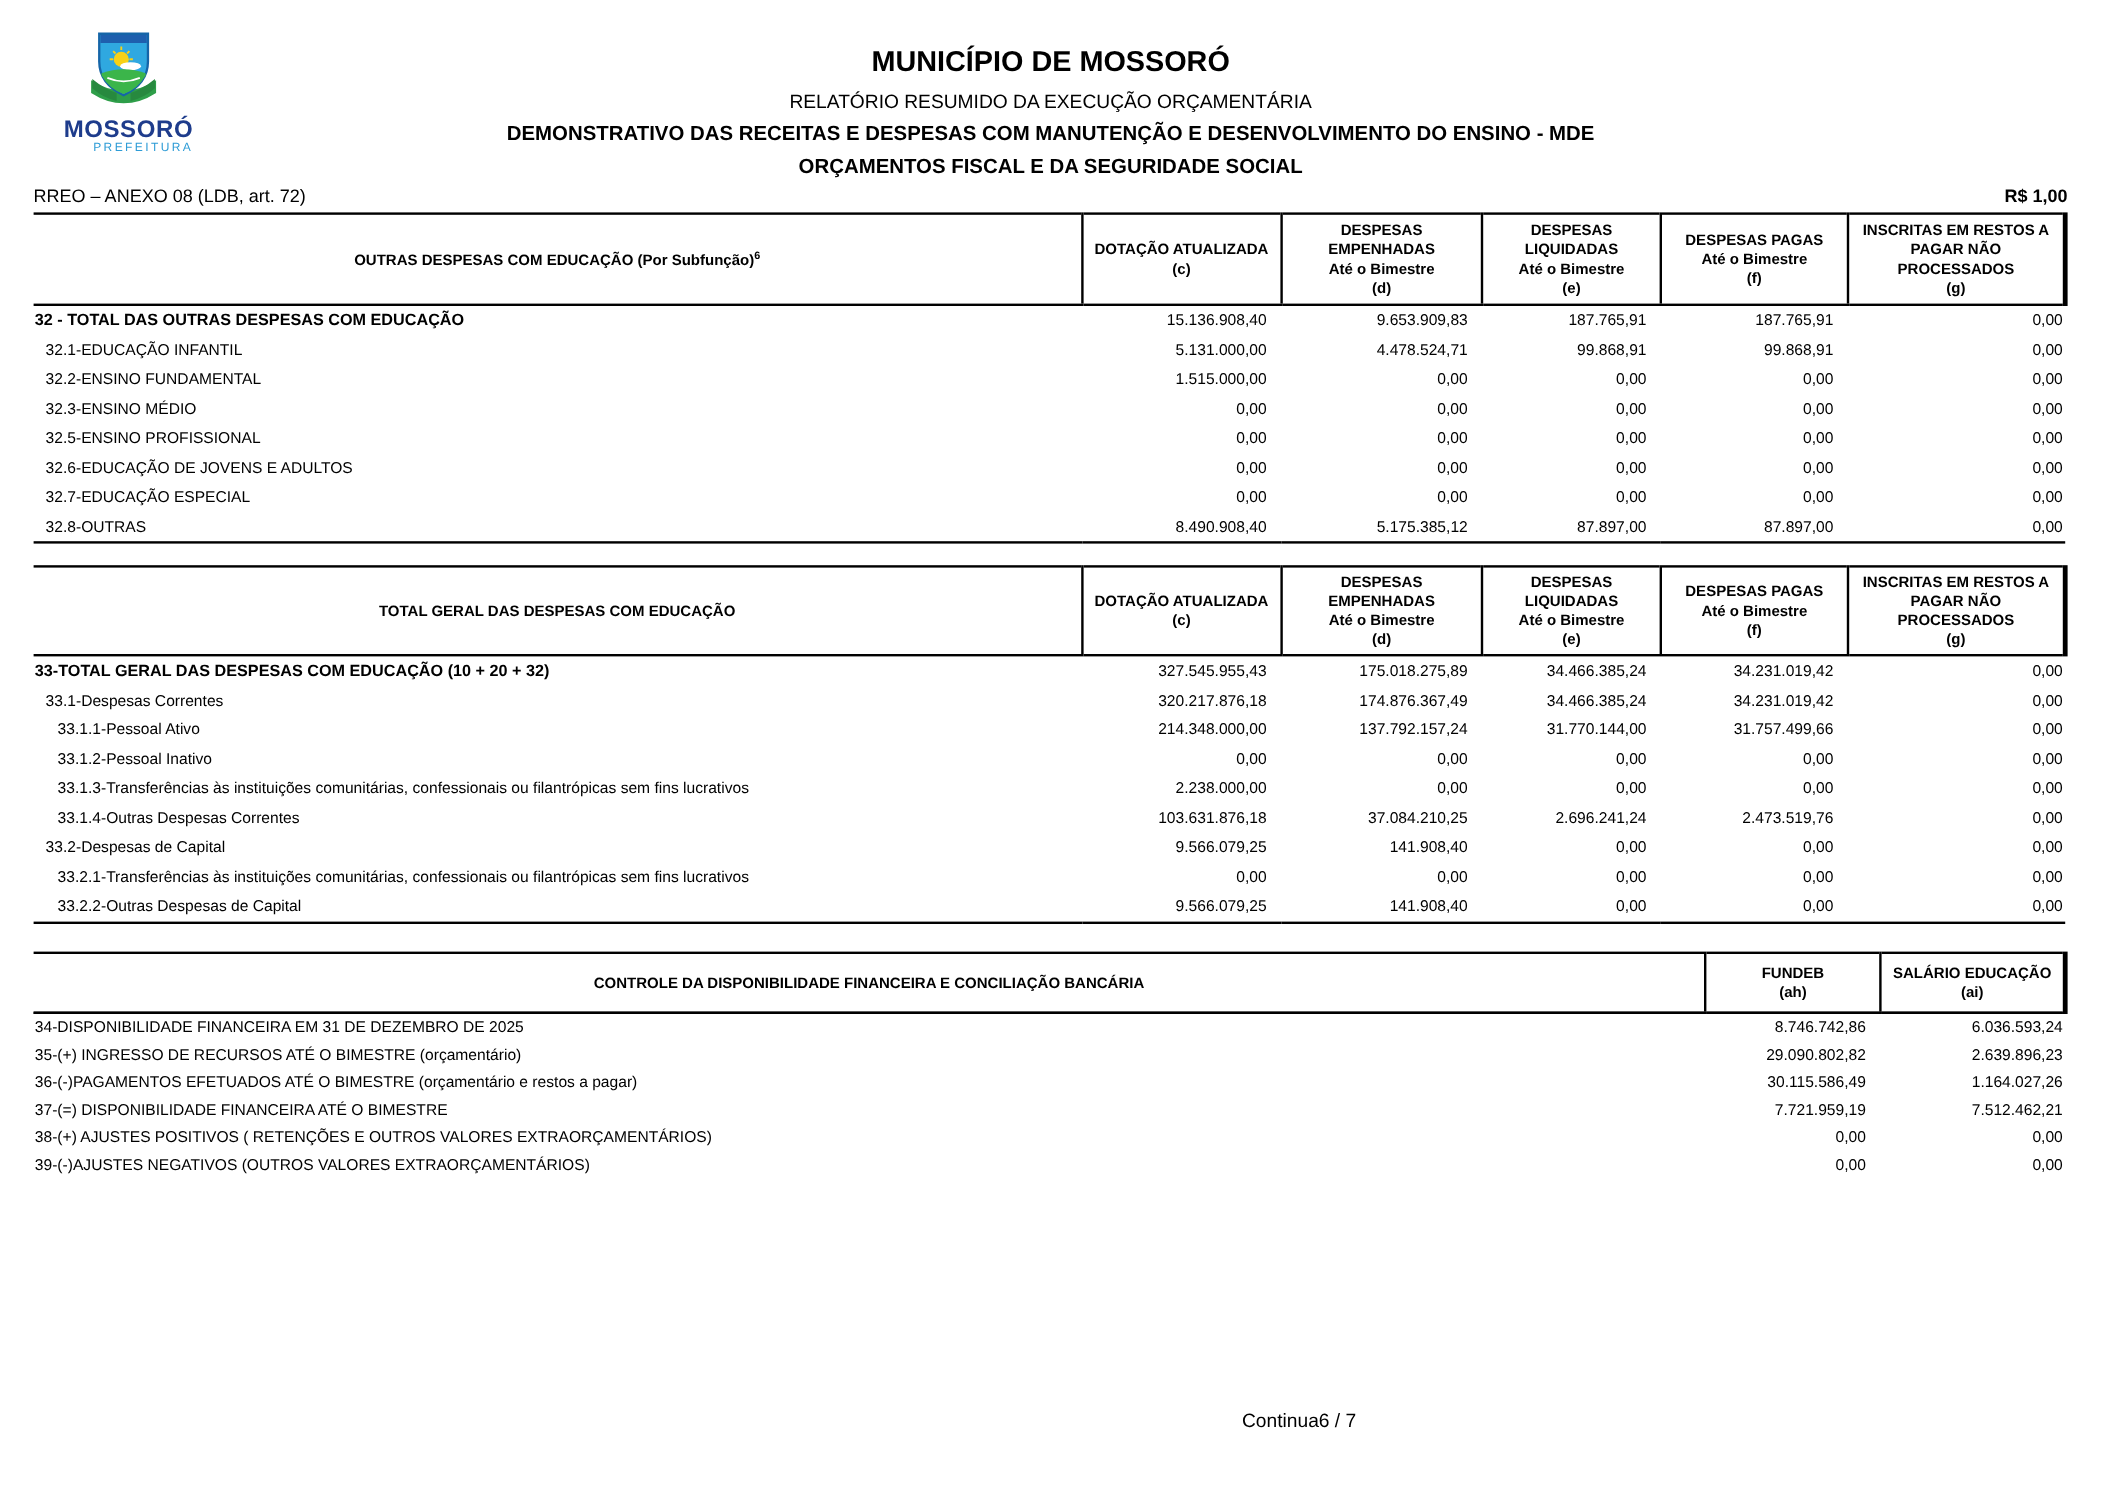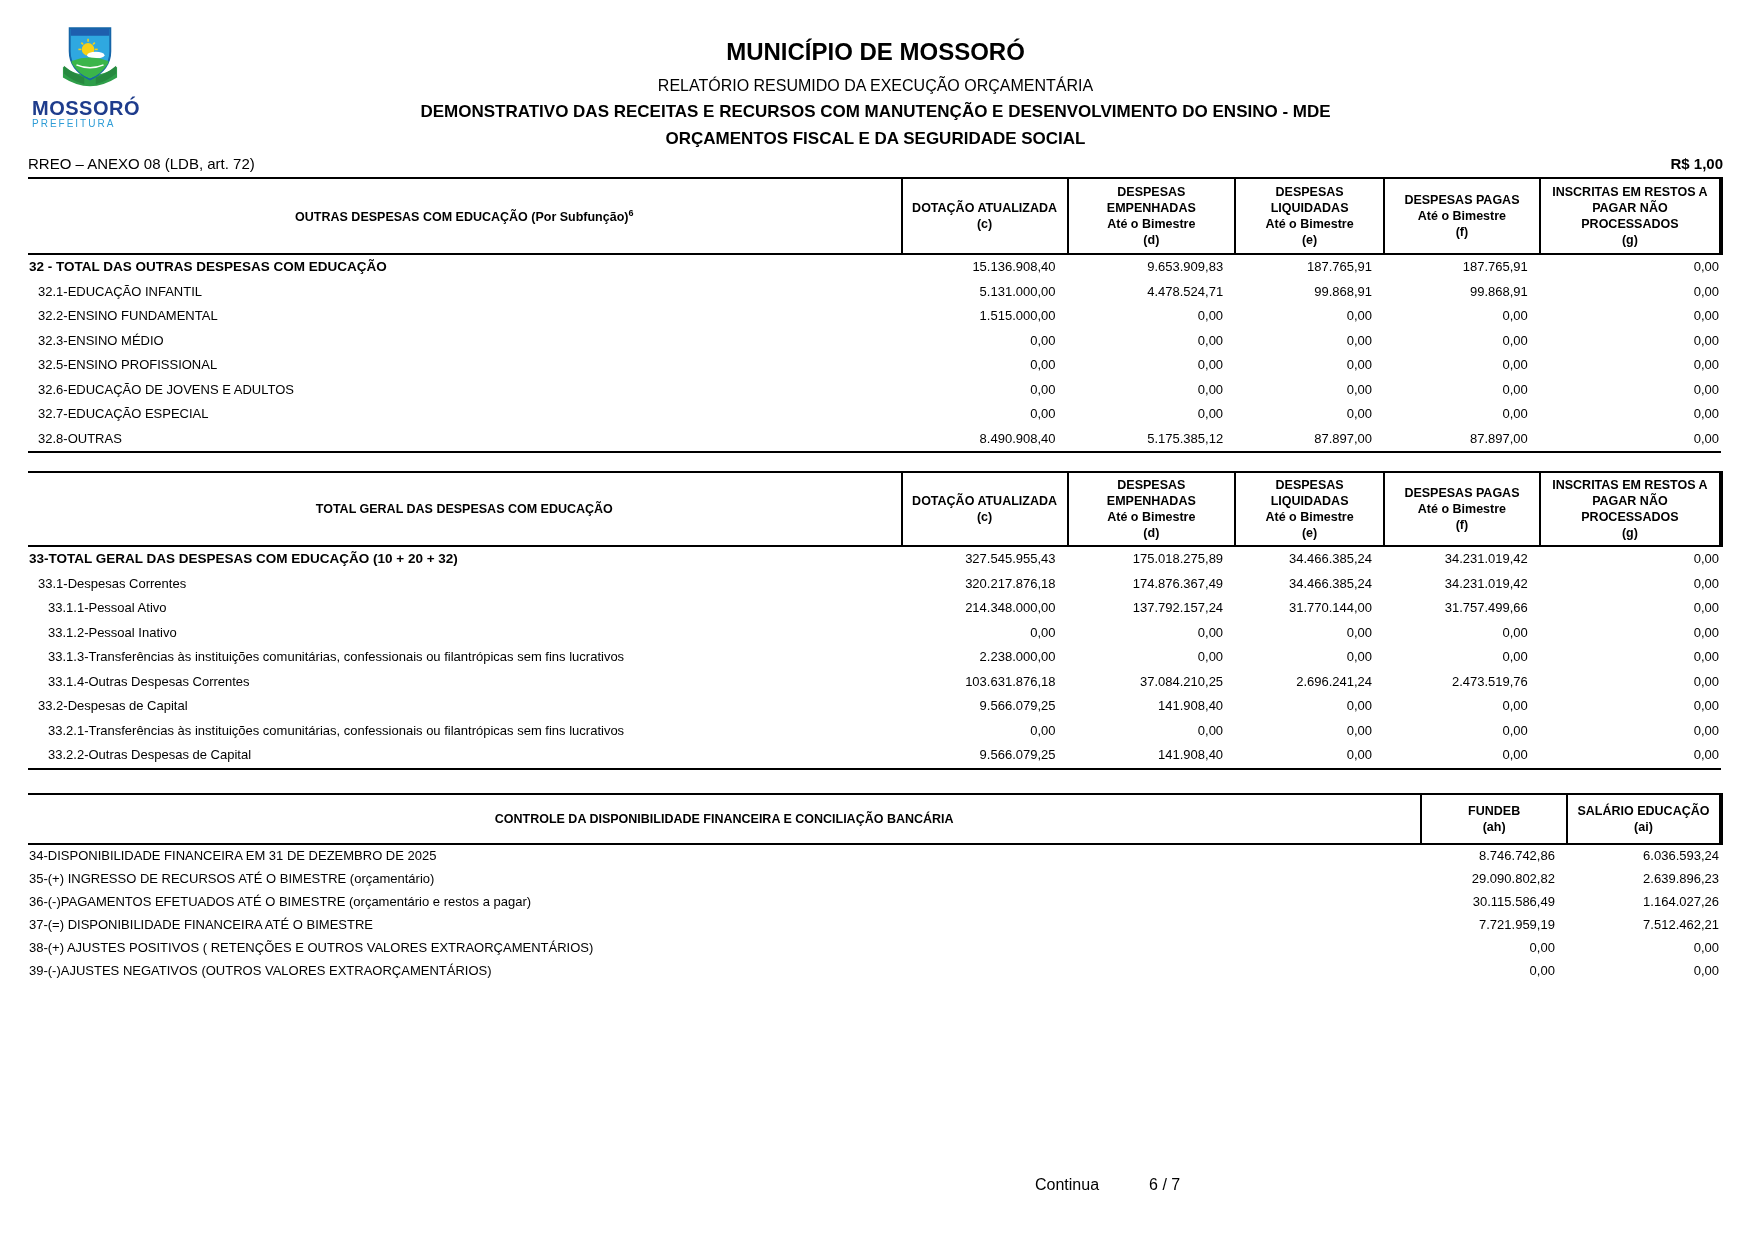--- a/index.html
+++ b/index.html
@@ -6,21 +6,21 @@
   html, body { margin: 0; padding: 0; }
   body {
     width: 1755px; height: 1240px;
     background: #fff; color: #000;
     font-family: "Liberation Sans", sans-serif;
     position: relative; overflow: hidden;
   }
   .page { padding: 0 32px 0 28px; }
 
   
-  .logo-block { position: absolute; left: 32px; top: 26px; width: 116px; text-align: left; }
+  .logo-block { position: absolute; left: 45px; top: 26px; width: 116px; text-align: right; }
   .crest { width: 58px; height: 70px; display: block; margin: 0 auto; }
   .logo-name { font-size: 20px; font-weight: bold; letter-spacing: 0.5px; color: var(--brand-blue, #1e3c8c); margin-top: 2px; line-height: 20px; }
   .logo-sub { font-size: 10px; letter-spacing: 2px; color: var(--brand-light, #2e9cd6); line-height: 12px; }
 
   
   .titles { padding-top: 38px; text-align: center; }
   .doc-title { font-size: 24px; font-weight: bold; line-height: 28px; }
   .doc-sub { font-size: 16px; margin-top: 11px; line-height: 17px; }
   .doc-sub-bold { font-size: 17px; font-weight: bold; margin-top: 9px; line-height: 18px; }
   .doc-period { font-size: 16px; margin-top: 9px; line-height: 17px; }
@@ -51,21 +51,21 @@
   td.lbl.i1 { padding-left: 10px; }
   td.lbl.i2 { padding-left: 20px; }
   td.val { text-align: right; padding-right: 12px; }
   td.val:last-child { padding-right: 2px; }
 
   .t2 { margin-top: 18px; }
   .t3 { margin-top: 23px; }
 
   sup { font-size: 9px; }
 
-  .footer { position: absolute; left: 1035px; top: 1176px; font-size: 16px; display: flex; gap: 50px; line-height: 17px; }
+  .footer { position: absolute; left: 1035px; top: 1176px; font-size: 16px; display: flex; line-height: 17px; }
 </style>
 </head>
 <body>
 
 <div class="logo-block">
   <svg class="crest" viewBox="0 0 60 72" aria-hidden="true">
     <path d="M2 42 Q30 60 58 42 L58 53 Q30 71 2 53 Z" fill="#2e9e49"></path>
     <path d="M3 41 Q14 50 24 53 L24 60 Q12 57 3 49 Z" fill="#27893f"></path>
     <path d="M57 41 Q46 50 36 53 L36 60 Q48 57 57 49 Z" fill="#27893f"></path>
     <path d="M9 2 H51 V26 Q51 45 30 55 Q9 45 9 26 Z" fill="#2fa8e0" stroke="#1565a8" stroke-width="2"></path>
@@ -84,21 +84,21 @@
   </svg>
   <div class="logo-name">MOSSORÓ</div>
   <div class="logo-sub">PREFEITURA</div>
 </div>
 
 <div class="page">
 
   <div class="titles">
     <div class="doc-title">MUNICÍPIO DE MOSSORÓ</div>
     <div class="doc-sub">RELATÓRIO RESUMIDO DA EXECUÇÃO ORÇAMENTÁRIA</div>
-    <div class="doc-sub-bold">DEMONSTRATIVO DAS RECEITAS E RECURSOS COM MANUTENÇÃO E DESENVOLVIMENTO DO ENSINO - MDE</div>
+    <div class="doc-sub-bold">DEMONSTRATIVO DAS RECEITAS E DESPESAS COM MANUTENÇÃO E DESENVOLVIMENTO DO ENSINO - MDE</div>
     <div class="doc-sub-bold">ORÇAMENTOS FISCAL E DA SEGURIDADE SOCIAL</div>
   </div>
 
 
   <div class="meta-row">
     <span>RREO – ANEXO 08 (LDB, art. 72)</span>
     <span class="currency">R$ 1,00</span>
   </div>
 
   <table class="fin closed t1">

